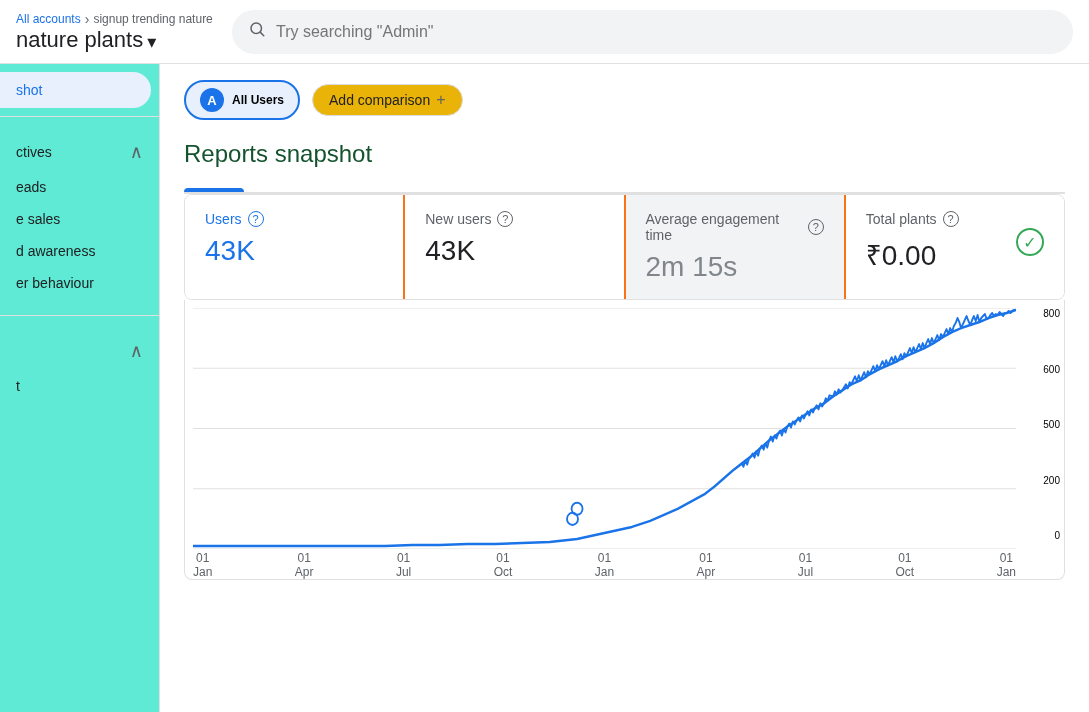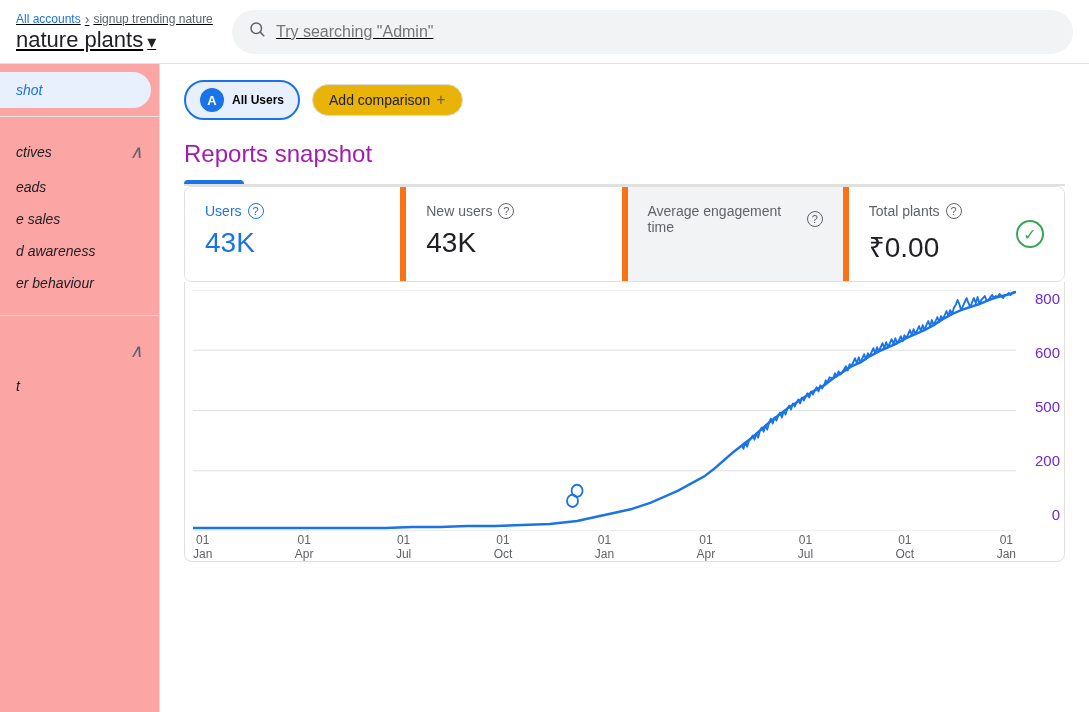--- a/index.html
+++ b/index.html
@@ -7,21 +7,20 @@
 
     
     .header {
       display: flex;
       align-items: center;
       background: #fff;
       padding: 8px 16px;
       border-bottom: 1px solid #e0e0e0;
       height: 64px;
       gap: 16px;
-      text-decoration: underline;
     }
     .breadcrumb-area {
       display: flex;
       flex-direction: column;
       min-width: 200px;
     }
     .breadcrumb {
       font-size: 12px;
       color: #5f6368;
       display: flex;
@@ -75,26 +74,25 @@
 
     
     .main-layout {
       display: flex;
       height: calc(712px - 64px);
     }
 
     
     .sidebar {
       width: 160px;
-      background: #fca5a5;
+      background: #5eead4;
       border-right: 1px solid #e0e0e0;
       overflow-y: auto;
       padding: 8px 0;
       flex-shrink: 0;
-      font-style: italic;
     }
     .sidebar-item-active {
       background: #e8f0fe;
       border-radius: 0 24px 24px 0;
       padding: 10px 16px;
       color: #1a73e8;
       font-size: 14px;
       font-weight: 500;
       cursor: pointer;
       margin-right: 8px;
@@ -190,22 +188,22 @@
     }
     .add-comparison-btn .plus {
       font-size: 16px;
       color: #5f6368;
     }
 
     
     .snapshot-title {
       font-size: 24px;
       font-weight: 400;
-      color: #a21caf;
-      margin-bottom: 12px;
+      color: #14532d;
+      margin-bottom: 20px;
     }
 
     
     .tab-bar {
       display: flex;
       border-bottom: 2px solid #e0e0e0;
       margin-bottom: 0;
     }
     .tab-active {
       width: 60px;
@@ -218,21 +216,21 @@
     .metrics-row {
       display: flex;
       border: 1px solid #e0e0e0;
       border-radius: 8px;
       overflow: hidden;
       margin-bottom: 0;
     }
     .metric-card {
       flex: 1;
       padding: 16px 20px;
-      border-right: 6px solid #f97316;
+      border-right: 2px solid #f97316;
       background: #fff;
     }
     .metric-card:last-child {
       border-right: none;
     }
     .metric-card.highlighted {
       background: #f1f3f4;
     }
     .metric-label {
       font-size: 14px;
@@ -300,22 +298,22 @@
     .chart-y-labels {
       position: absolute;
       right: 0;
       top: 0;
       bottom: 30px;
       width: 40px;
       display: flex;
       flex-direction: column;
       justify-content: space-between;
       padding: 8px 0;
-      font-size: 15px;
-      color: #6d28d9;
+      font-size: 10px;
+      color: #000000;
       text-align: right;
       padding-right: 4px;
     }
     .chart-svg-wrap {
       position: absolute;
       top: 8px;
       left: 8px;
       right: 48px;
       bottom: 30px;
     }
@@ -406,20 +404,21 @@
           <span class="info-icon">?</span>
         </div>
         <div class="metric-value">43K</div>
       </div>
 
       <div class="metric-card highlighted">
         <div class="metric-label">
           <span>Average engagement time</span>
           <span class="info-icon">?</span>
         </div>
+        <div class="metric-value grey">2m 15s</div>
       </div>
 
       <div class="metric-card">
         <div class="metric-with-icon">
           <div>
             <div class="metric-label">
               <span>Total plants</span>
               <span class="info-icon">?</span>
             </div>
             <div class="metric-value">₹0.00</div>

